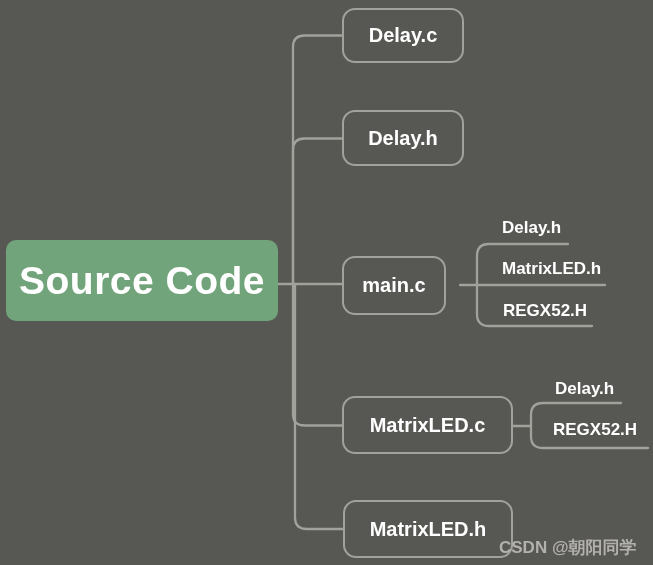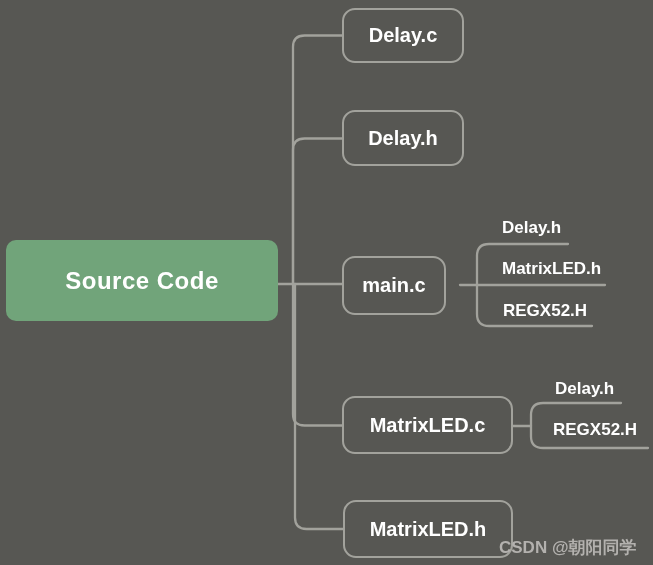--- a/index.html
+++ b/index.html
@@ -36,21 +36,21 @@
     align-items: center;
     justify-content: center;
     color: var(--node-text);
     font-weight: 700;
     cursor: default;
     white-space: nowrap;
   }
   .node.root {
     background: var(--root-fill);
     border-radius: 10px;
-    font-size: 24px;
+    font-size: 39px;
     letter-spacing: 0.5px;
   }
   .node.topic {
     border: 2.3px solid var(--line);
     border-radius: 13px;
     font-size: 20px;
     background: transparent;
   }
   .child-label {
     position: absolute;

